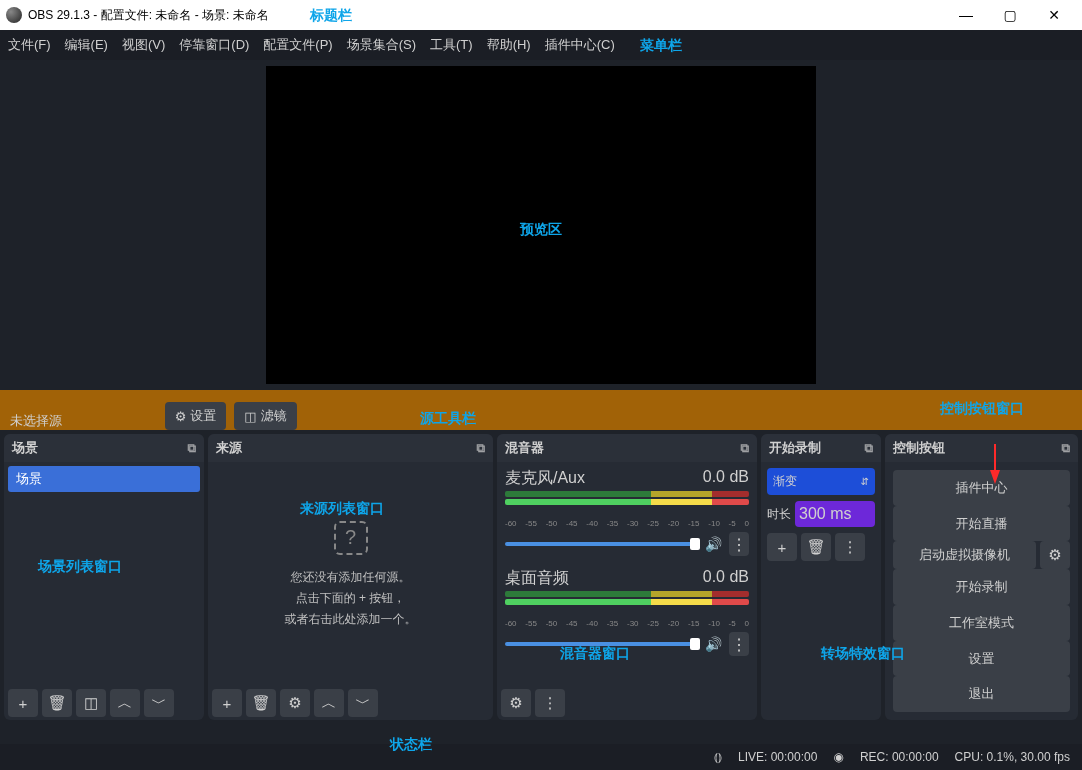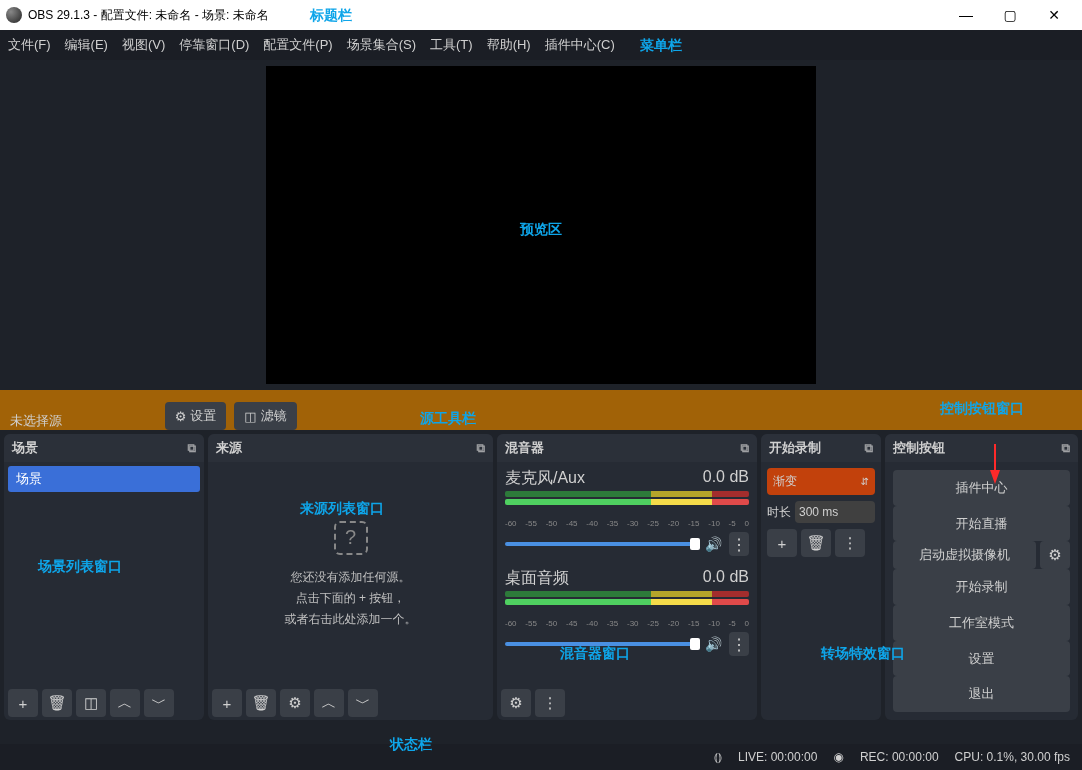--- a/index.html
+++ b/index.html
@@ -35,23 +35,23 @@
 .mixer-ch .row1 { display: flex; justify-content: space-between; font-size: 16px; }
 .meter { height: 6px; background: linear-gradient(to right, #2d7a3a 0 60%, #b5a52a 60% 85%, #a32d2d 85% 100%); border-radius: 2px; margin-top: 2px; }
 .meter.bright { background: linear-gradient(to right, #4fd060 0 60%, #f5dc4a 60% 85%, #e04a4a 85% 100%); }
 .ticks { display: flex; justify-content: space-between; font-size: 8px; color: #888; margin-top: 14px; }
 .slider-row { display: flex; align-items: center; gap: 6px; margin-top: 4px; }
 .slider { flex: 1; height: 4px; background: #4a90e2; border-radius: 2px; position: relative; }
 .slider .thumb { position: absolute; right: 0; top: -4px; width: 10px; height: 12px; background: #fff; border-radius: 2px; }
 .spk { font-size: 14px; }
 .dots { width: 20px; height: 24px; background: #3a3f47; border-radius: 4px; display: flex; align-items: center; justify-content: center; }
 .trans .panel-body { gap: 6px; padding: 6px; }
-.select { background: #c2410c; border: none; color: #d0d0d0; padding: 5px 6px; border-radius: 4px; font-size: 12px; display: flex; justify-content: space-between; align-items: center; }
+.select { background: #1d4ed8; border: none; color: #d0d0d0; padding: 5px 6px; border-radius: 4px; font-size: 12px; display: flex; justify-content: space-between; align-items: center; }
 .dur-row { display: flex; align-items: center; gap: 4px; font-size: 12px; }
-.dur-row input { flex: 1; background: #404040; border: none; color: #d0d0d0; padding: 4px; border-radius: 4px; font-size: 12px; width: 50px; }
+.dur-row input { flex: 1; background: #6d28d9; border: none; color: #d0d0d0; padding: 4px; border-radius: 4px; font-size: 16px; width: 50px; }
 .trans-btns { display: flex; gap: 4px; }
 .ctrl .panel-body { padding: 8px; }
 .ctrl-row { display: flex; gap: 4px; }
 .statusbar { position: absolute; bottom: 0; left: 0; right: 0; height: 26px; background: #1b1e25; display: flex; align-items: center; justify-content: flex-end; gap: 16px; padding: 0 12px; font-size: 12px; }
 .statusbar .sp { flex: 1; }
 .anno { position: absolute; color: #0ea5e9; font-size: 14px; font-weight: bold; pointer-events: none; z-index: 100; }
 .arrow { position: absolute; width: 0; height: 0; border-left: 5px solid transparent; border-right: 5px solid transparent; border-top: 14px solid #ff2a2a; z-index: 99; }
 .arrow::before { content: ''; position: absolute; left: -1px; top: -40px; width: 2px; height: 30px; background: #ff2a2a; }
 </style>
 </head>

